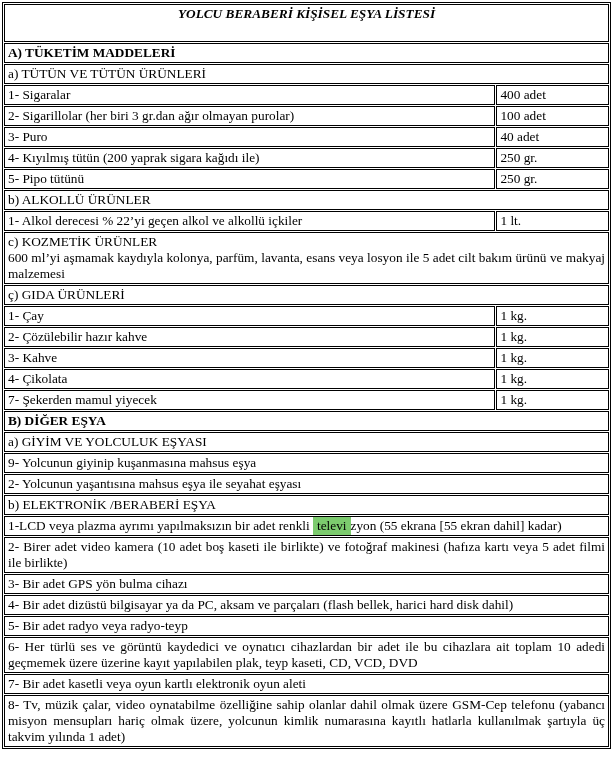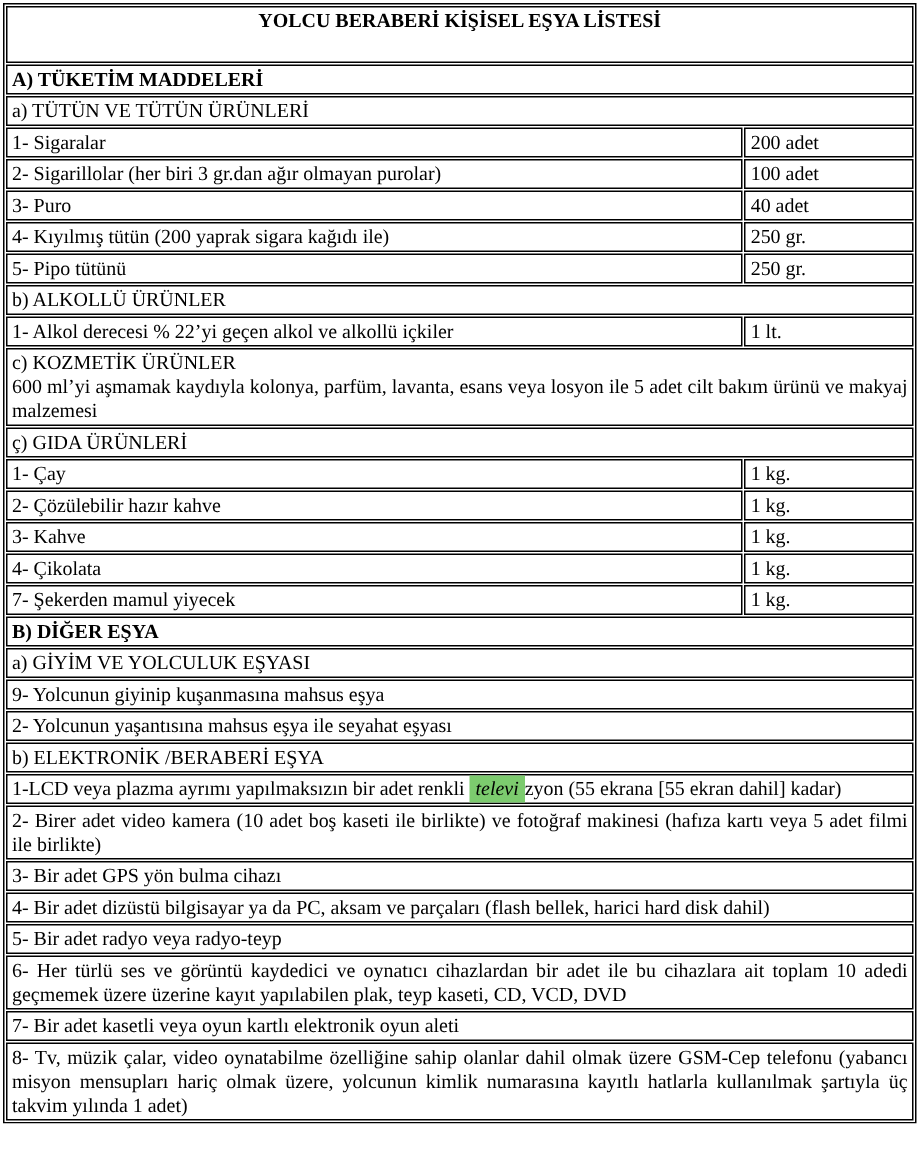--- a/index.html
+++ b/index.html
@@ -28,29 +28,29 @@
     line-height: 16px;
     vertical-align: top;
     overflow: hidden;
     white-space: normal;
   }
   td.title-cell {
     font-weight: bold;
     text-align: center;
     font-size: 14.3px;
     height: 34px;
+    font-style: italic;
   }
   td.bold { font-weight: bold; }
   .justify { text-align: justify; }
   td.limit { }
   mark.hl {
     color: #000000;
     padding: 4px;
     background-color: #7CCB6E; 
-    font-style: italic;
   }
 </style>
 </head>
 <body>
 
 <table class="esya">
   <colgroup>
     <col style="width:489px">
     <col style="width:112px">
   </colgroup>
@@ -62,21 +62,21 @@
 
   <tr>
     <td colspan="2" class="bold">A) TÜKETİM MADDELERİ</td>
   </tr>
 
   <tr>
     <td colspan="2">a) TÜTÜN VE TÜTÜN ÜRÜNLERİ</td>
   </tr>
   <tr>
     <td>1- Sigaralar</td>
-    <td class="limit">200 adet</td>
+    <td class="limit">400 adet</td>
   </tr>
   <tr>
     <td>2- Sigarillolar (her biri 3 gr.dan ağır olmayan purolar)</td>
     <td class="limit">100 adet</td>
   </tr>
   <tr>
     <td>3- Puro</td>
     <td class="limit">40 adet</td>
   </tr>
   <tr>

